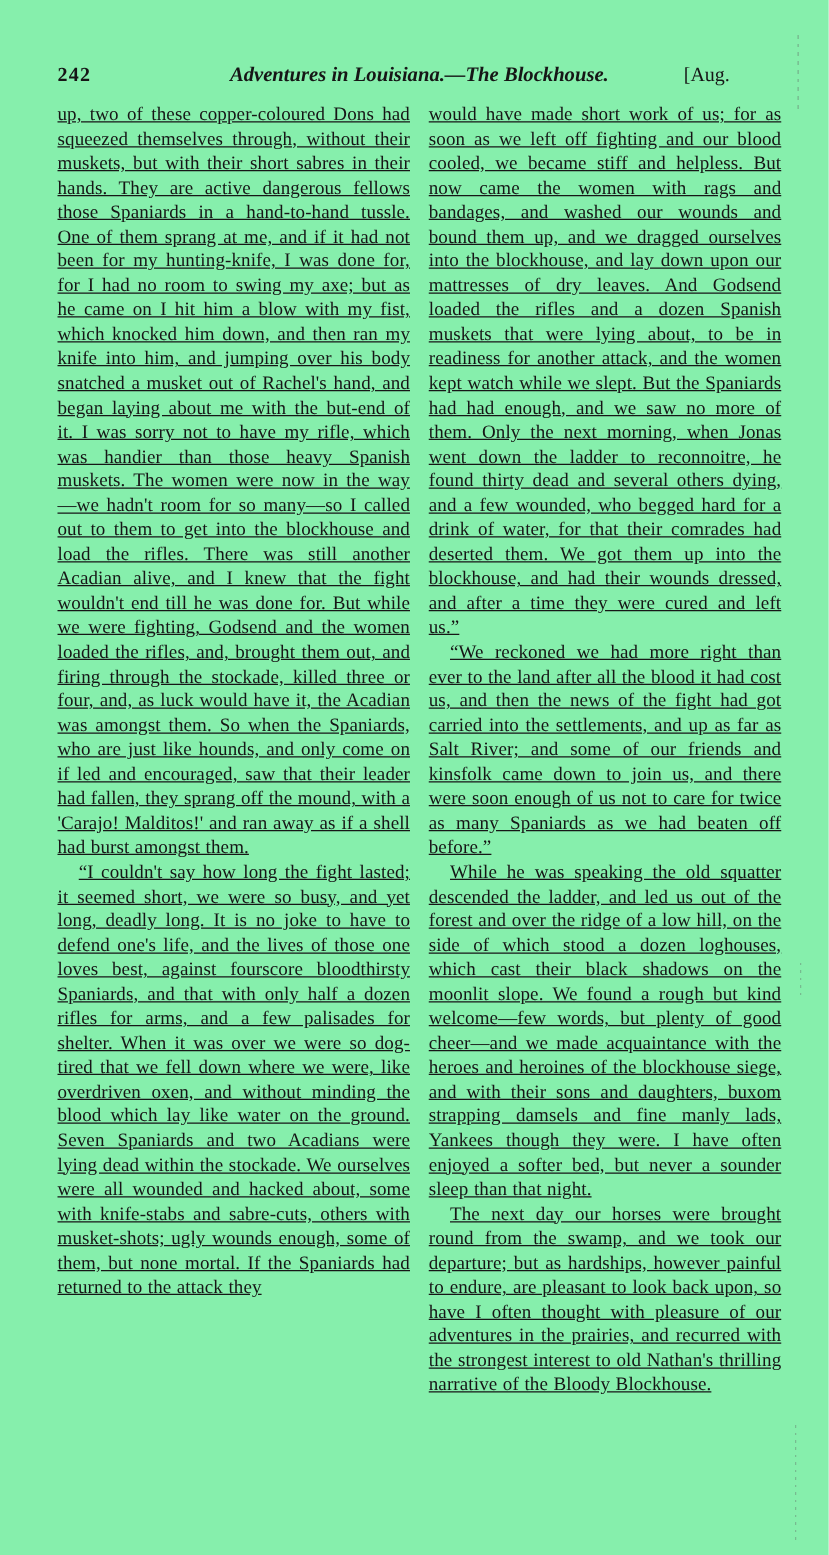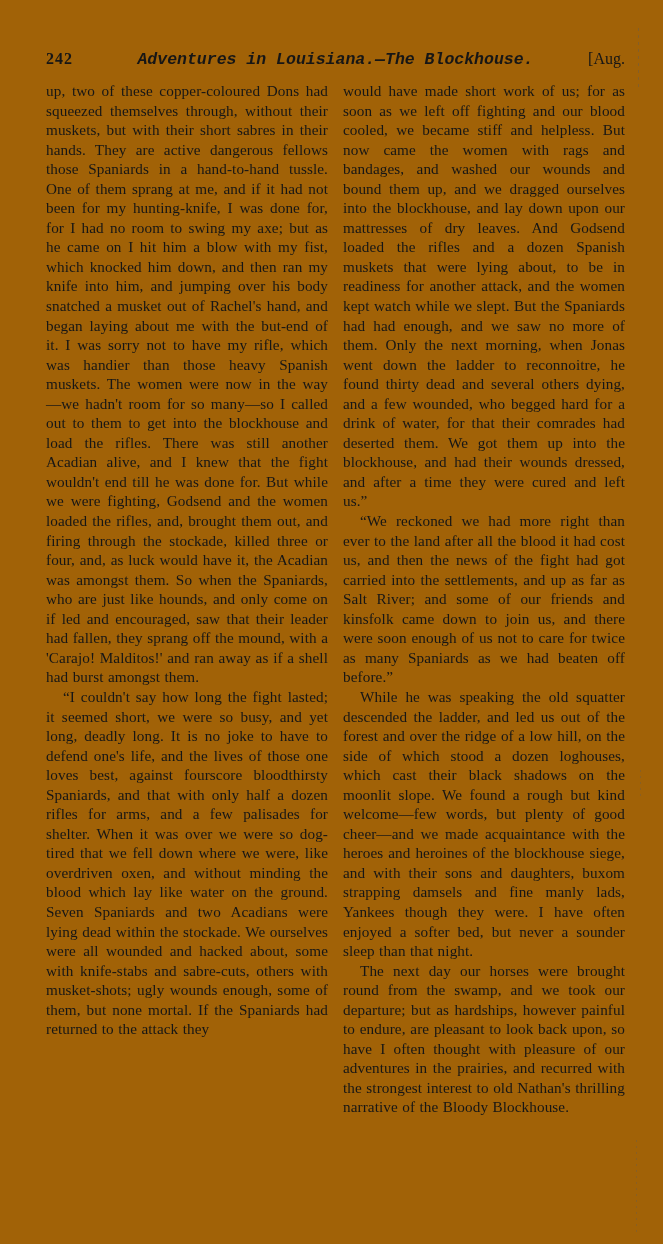--- a/index.html
+++ b/index.html
@@ -4,21 +4,21 @@
 <style>
   html, body {
     margin: 0;
     padding: 0;
     background: #f7f7f4;
   }
   .page {
     position: relative;
     width: 663px;
     height: 1244px;
-    background: #a16207;
+    background: #86efac;
     box-sizing: border-box;
     padding: 50px 38px 20px 46px;
     font-family: "Liberation Serif", "DejaVu Serif", serif;
     color: #161616;
     overflow: hidden;
   }
   .running-head {
     display: flex;
     align-items: baseline;
     font-size: 16px;
@@ -28,38 +28,37 @@
     width: 78px;
     font-weight: bold;
     letter-spacing: 1px;
   }
   .running-head .title {
     flex: 1;
     text-align: center;
     font-style: italic;
     font-weight: bold;
     font-size: 16.5px;
-    font-family: Liberation Mono, monospace;
   }
   .running-head .issue {
     width: 78px;
-    text-align: right;
     font-size: 16px;
   }
   .columns {
     display: flex;
     gap: 15px;
   }
   .col {
     width: 50%;
     text-align: justify;
     font-size: 15.2px;
     line-height: 19.55px;
     letter-spacing: 0.1px;
     word-spacing: 0.5px;
+    text-decoration: underline;
   }
   .col p {
     margin: 0;
     text-indent: 17px;
   }
   .col p.cont {
     text-indent: 0;
   }
   
   .artifact {

